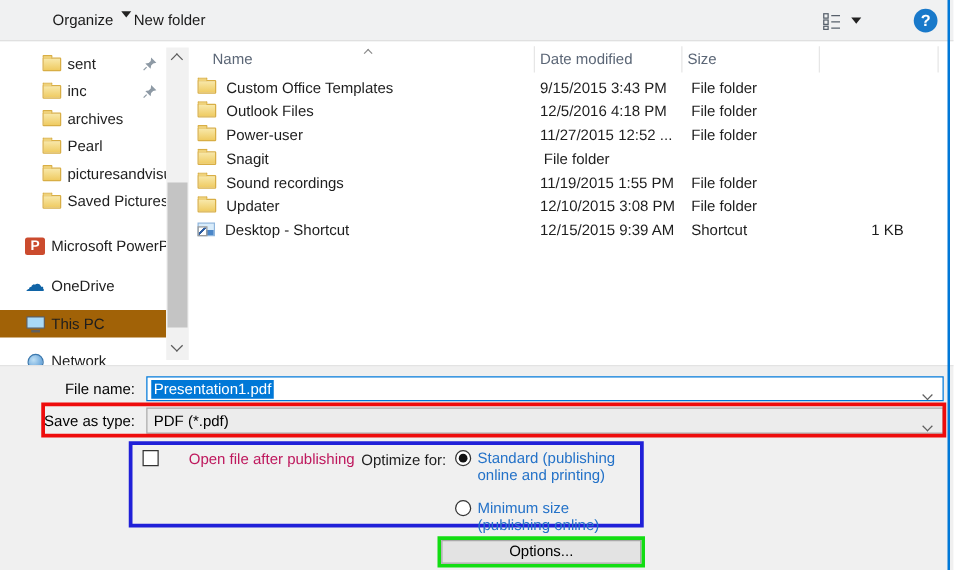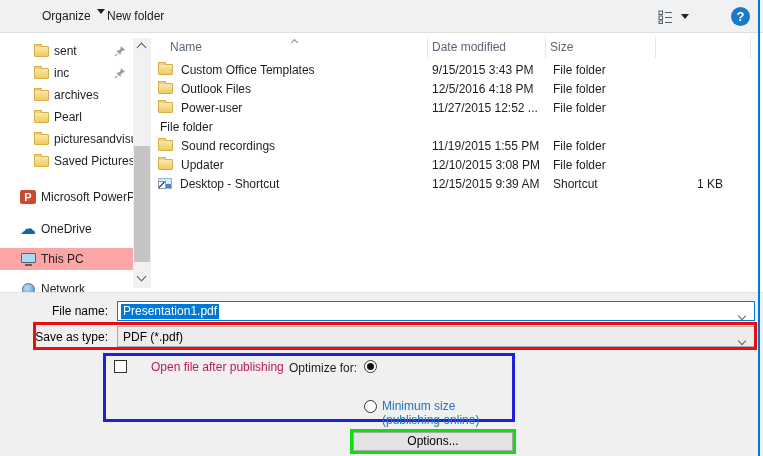--- a/index.html
+++ b/index.html
@@ -21,21 +21,21 @@
   
   .win-border{position:absolute;right:3px;top:0;width:2px;height:456px;background:#0078d7;}
 
   
   .bodyarea{position:absolute;left:0;top:34px;width:757px;height:258px;background:#fff;overflow:hidden;}
 
   
   .sidebar{position:absolute;left:0;top:6px;width:133px;overflow:hidden;}
   .sitem{position:relative;display:flex;align-items:center;height:22px;padding-left:32px;white-space:nowrap;cursor:default;}
   .sitem.toplevel{padding-left:19px;}
-  .sitem.sel{background:#fca5a5;}
+  .sitem.sel{background:#a16207;}
   .sitem:nth-child(7){margin-top:14px;}
   .sitem:nth-child(8){margin-top:10px;}
   .sitem:nth-child(9){margin-top:8px;}
   .sitem:nth-child(10){margin-top:8px;}
   .sicon-wrap{width:18px;display:flex;justify-content:center;flex:0 0 18px;}
   .slabel{margin-left:4px;overflow:hidden;}
   .pin{position:absolute;right:7px;top:5px;}
 
   
   .ic-folder{position:relative;width:15px;height:11px;background:linear-gradient(#f8e8a9,#efcb62);border:1px solid #d8ae45;border-radius:1px;}
@@ -266,20 +266,24 @@
     <div class="c-name">
       <span class="ficon ic-folder"></span>
       <span>Power-user</span>
     </div>
     <div class="c-date">11/27/2015 12:52 ...</div>
     <div class="c-type">File folder</div>
     <div class="c-size"></div>
   </div>
 
   <div class="frow">
+    <div class="c-name">
+      <span class="ficon ic-folder"></span>
+      <span>Snagit</span>
+    </div>
     <div class="c-type">File folder</div>
     <div class="c-size"></div>
   </div>
 
   <div class="frow">
     <div class="c-name">
       <span class="ficon ic-folder"></span>
       <span>Sound recordings</span>
     </div>
     <div class="c-date">11/19/2015 1:55 PM</div>
@@ -323,20 +327,21 @@
       <span class="st-val">PDF (*.pdf)</span>
       <span class="dd-chev"><span class="chev down"></span></span>
     </div>
     <div class="redbox"></div>
 
     <div class="bluebox">
       <span class="cb"></span>
       <span class="cb-label">Open file after publishing</span>
       <span class="opt-label">Optimize for:</span>
       <span class="radio sel r1"></span>
+      <span class="r-label rl1">Standard (publishing online and printing)</span>
       <span class="radio r2"></span>
       <span class="r-label rl2">Minimum size (publishing online)</span>
     </div>
 
     <div class="greenbox">
       <div class="opt-btn">Options...</div>
     </div>
   </div>
 
   <div class="win-border"></div>

